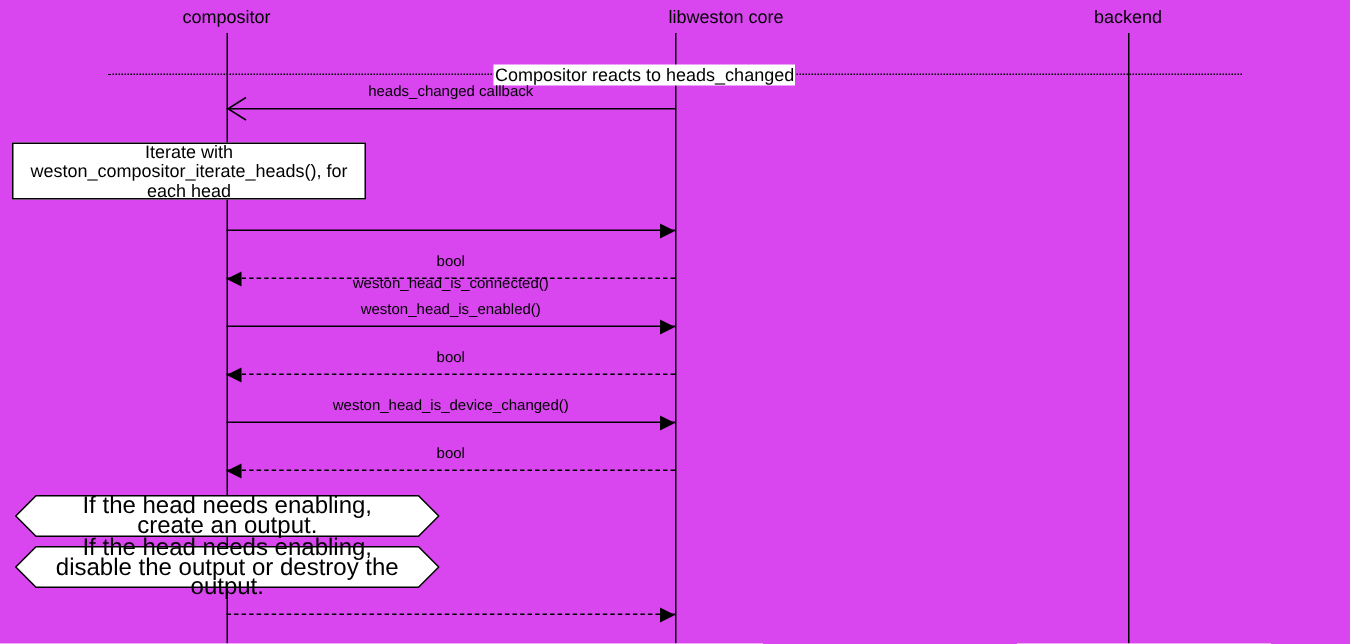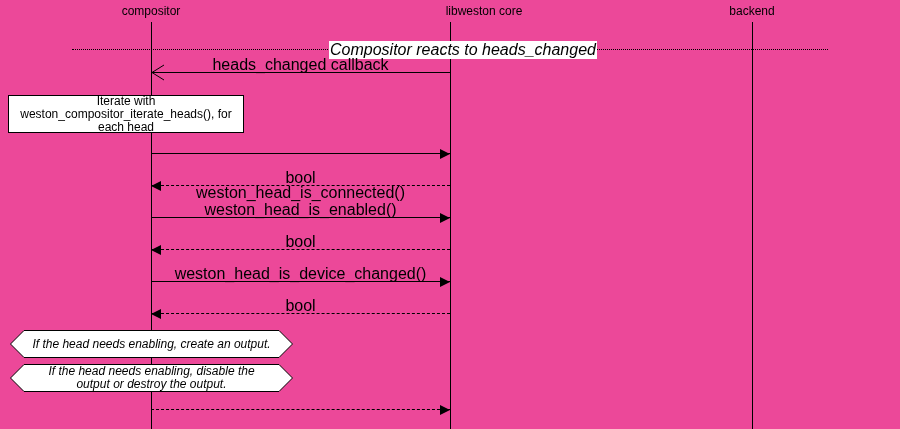--- a/index.html
+++ b/index.html
@@ -4,21 +4,21 @@
 <style>
   html, body {
     margin: 0;
     padding: 0;
     background: #ffffff;
   }
   #diagram {
     position: relative;
     width: 900px;
     height: 429px;
-    background: #ec4899;
+    background: #d946ef;
     font-family: "Liberation Sans", sans-serif;
     overflow: hidden;
   }
   .participant-label {
     position: absolute;
     transform: translateX(-50%);
     font-size: 12px;
     color: #000000;
     white-space: nowrap;
     text-align: center;
@@ -28,41 +28,40 @@
     width: 0;
     border-left: 1px solid #000000;
   }
   .divider-line {
     position: absolute;
     height: 0;
     border-top: 1px dotted #000000;
   }
   .divider-label {
     position: absolute;
-    font-size: 16px;
+    font-size: 12px;
     color: #000000;
     background: #ffffff;
     white-space: nowrap;
     padding: 0 1px;
     transform: translateY(-50%);
-    font-style: italic;
   }
   .msg-line {
     position: absolute;
     height: 0;
   }
   .msg-line.solid {
     border-top: 1px solid #000000;
   }
   .msg-line.dashed {
     border-top: 1px dashed #000000;
   }
   .msg-label {
     position: absolute;
-    font-size: 16px;
+    font-size: 10px;
     color: #000000;
     white-space: nowrap;
     transform: translateX(-50%);
   }
   .arrowhead {
     position: absolute;
     width: 0;
     height: 0;
   }
   .arrowhead.filled-right {
@@ -105,25 +104,24 @@
     position: absolute;
     left: 0;
     top: 0;
     width: 100%;
     height: 100%;
     box-sizing: border-box;
     display: flex;
     align-items: center;
     justify-content: center;
     text-align: center;
-    font-size: 12px;
+    font-size: 16px;
     line-height: 13px;
     color: #000000;
     padding: 0 22px;
-    font-style: italic;
   }
 </style>
 </head>
 <body>
 
 <div id="diagram">
     <div class="participant-label" style="left: 151px; top: 4px;">compositor</div>
     <div class="lifeline" style="left: 151px; top: 22px; height: 407px;"></div>
     <div class="participant-label" style="left: 450px; top: 4px; margin-left: 34px;">libweston core</div>
     <div class="lifeline" style="left: 450px; top: 22px; height: 407px;"></div>

